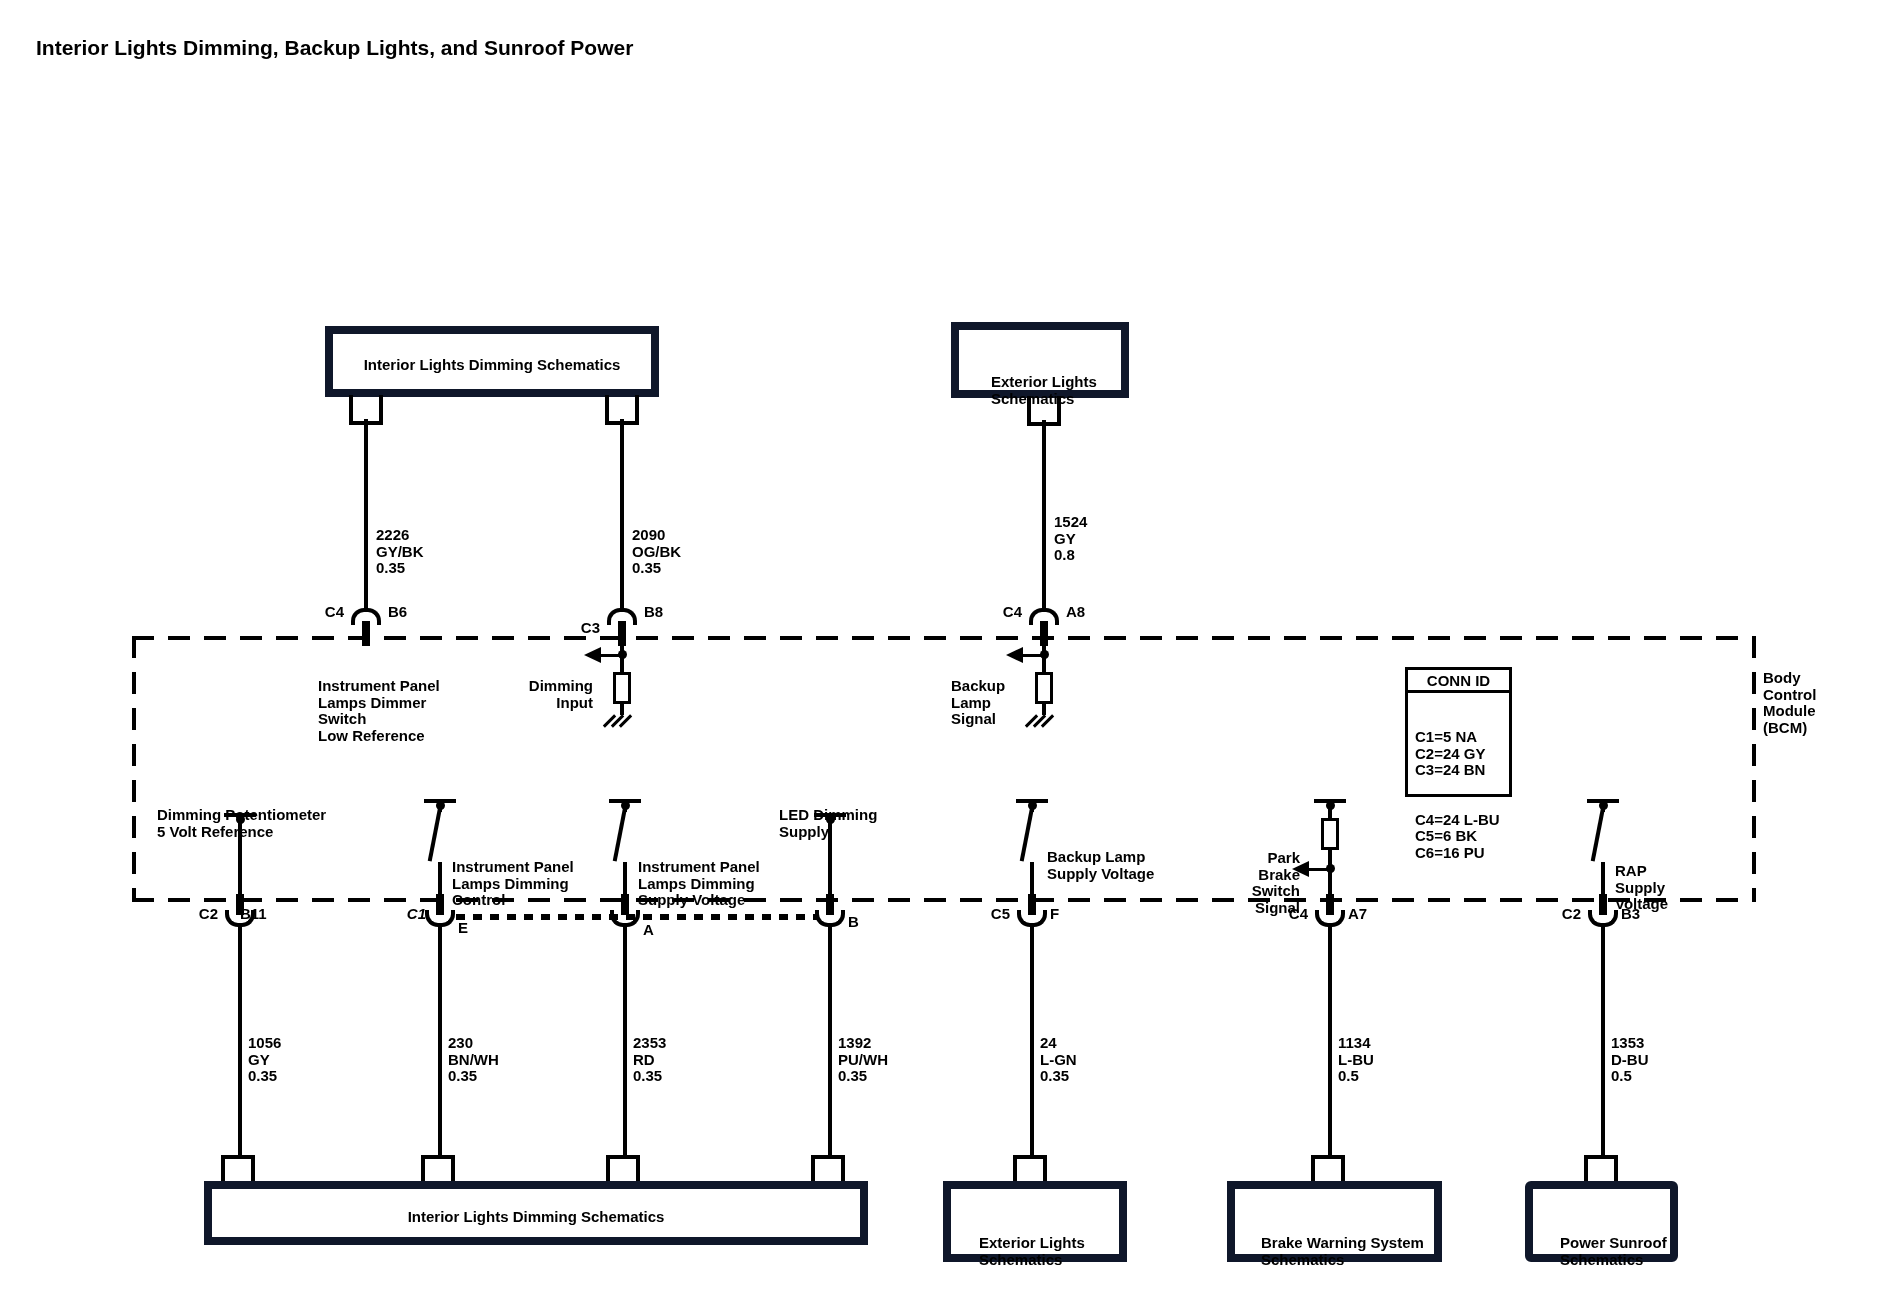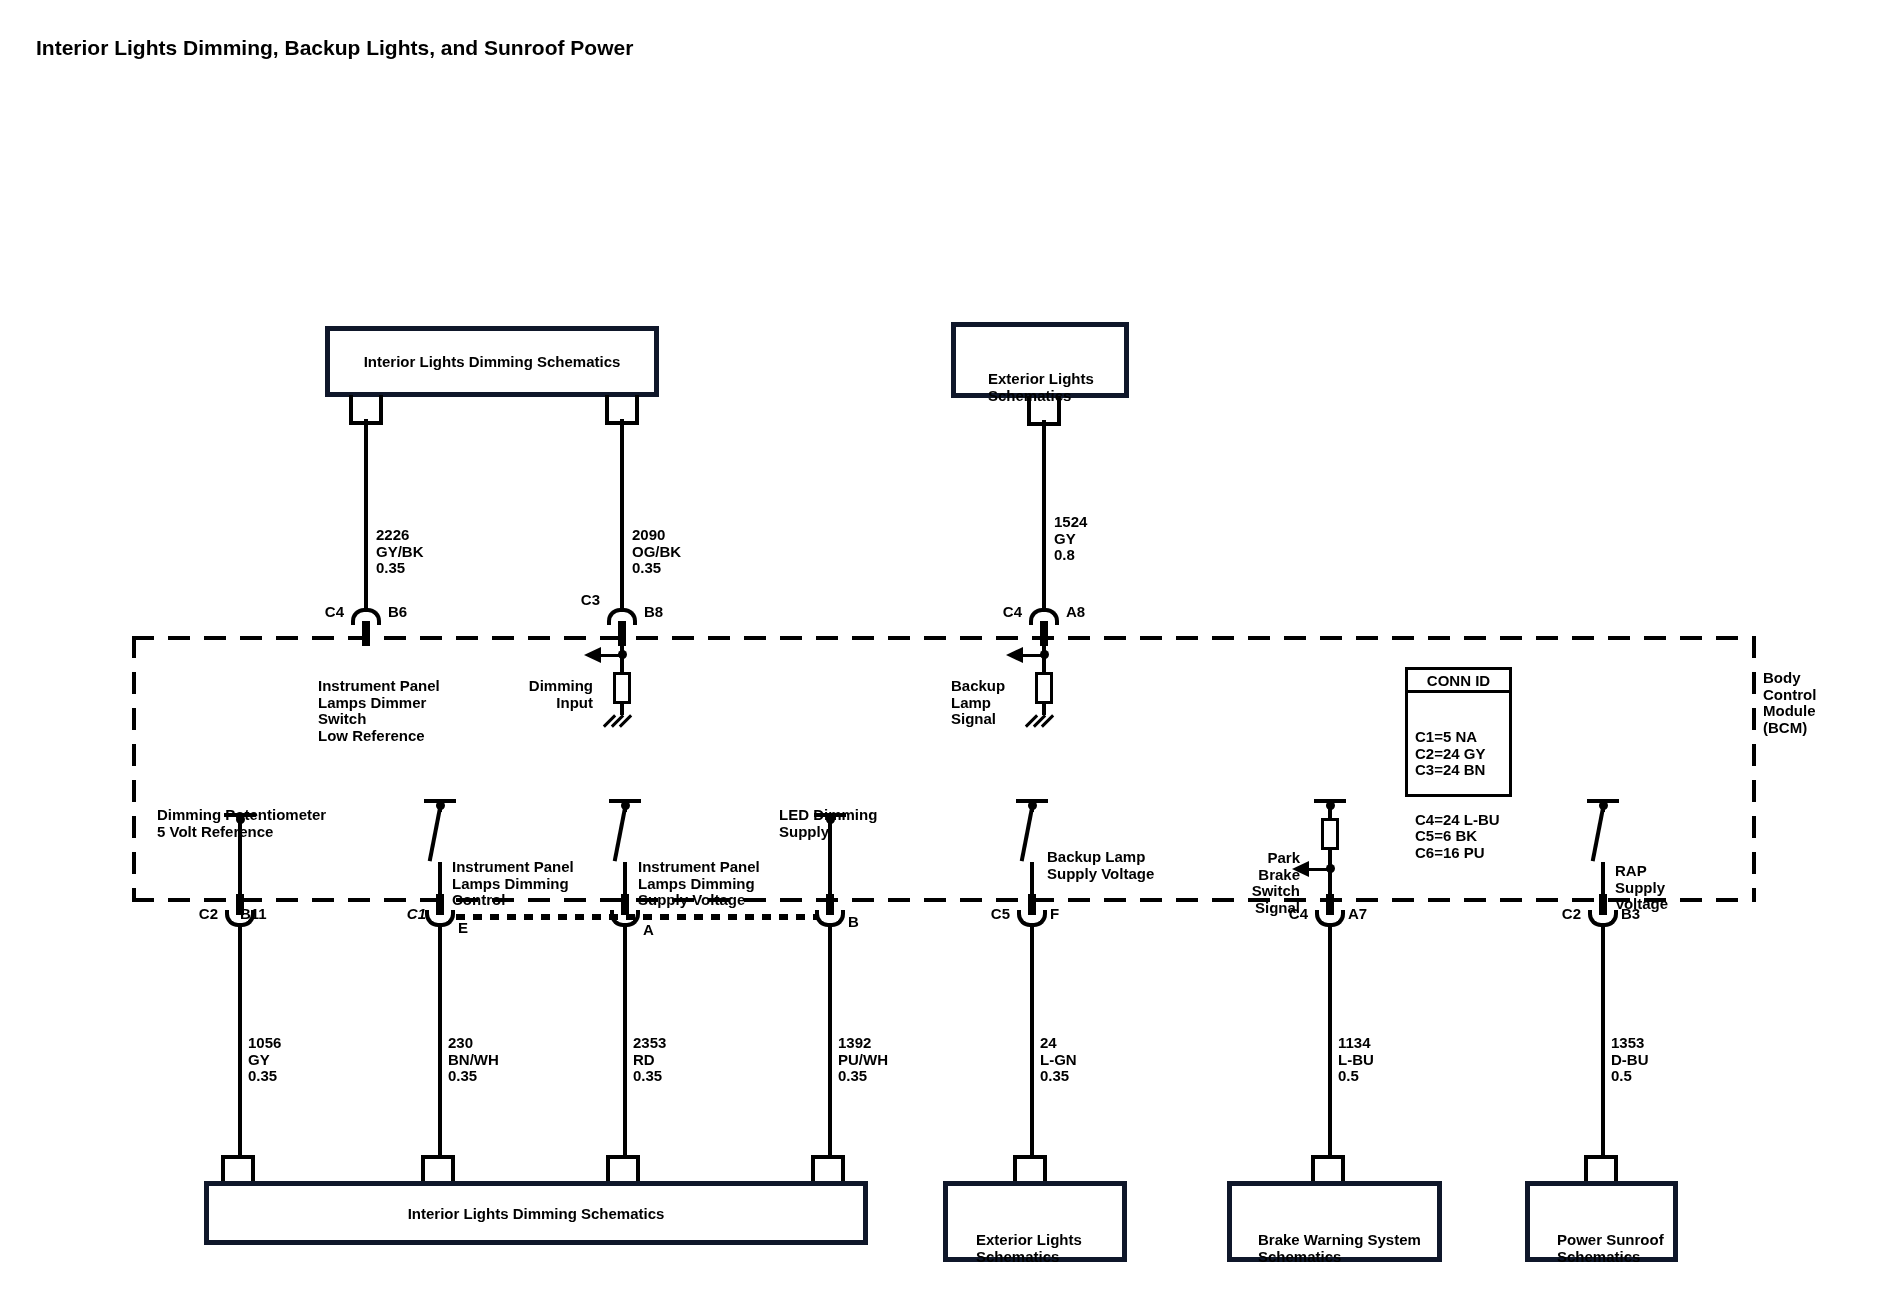--- a/index.html
+++ b/index.html
@@ -1,20 +1,20 @@
 <!DOCTYPE html>
 <html><head>
 <meta charset="utf-8">
 <style>
   html,body{margin:0;padding:0;background:#fff;}
   #page{position:relative;width:1888px;height:1312px;background:#fff;overflow:hidden;
         font-family:"Liberation Sans",sans-serif;color:#000;}
   .t{position:absolute;font-weight:bold;font-size:15px;line-height:16.5px;white-space:pre;}
   .title{position:absolute;font-weight:bold;font-size:21px;}
-  .box{position:absolute;border:5px solid #0f172a;box-sizing:border-box;background:#fff;}
+  .box{position:absolute;border:8px solid #0f172a;box-sizing:border-box;background:#fff;}
   .wv{position:absolute;width:4px;background:#000;}
   .wh{position:absolute;height:3px;background:#000;}
   .stub-u{position:absolute;width:26px;height:26px;border:4px solid #000;border-top:none;box-sizing:content-box;border-bottom-width:4px;}
   .stub-n{position:absolute;width:26px;height:22px;border:4px solid #000;border-bottom:none;box-sizing:content-box;}
   .arc-dn{position:absolute;width:22px;height:13px;border:4px solid #000;border-bottom:none;border-radius:13px 13px 0 0;box-sizing:content-box;}
   .arc-up{position:absolute;width:22px;height:13px;border:4px solid #000;border-top:none;border-radius:0 0 13px 13px;box-sizing:content-box;}
   .tick{position:absolute;width:8px;background:#000;}
   .tbar{position:absolute;width:32px;height:4px;background:#000;}
   .dot{position:absolute;width:9px;height:9px;border-radius:50%;background:#000;}
   .diag{position:absolute;width:4px;height:54px;background:#000;transform:rotate(11deg);transform-origin:50% 0;}
@@ -64,21 +64,21 @@
     <div>1524</div><div>GY</div><div>0.8</div>
   </div>
 
   <div class="arc-dn" style="left:351px;top:608px;"></div>
   <div class="tick" style="left:362px;top:621px;height:25px;"></div>
   <div class="t ralign" style="left:304px;top:604px;width:40px;">C4</div>
   <div class="t" style="left:388px;top:604px;">B6</div>
 
   <div class="arc-dn" style="left:607px;top:608px;"></div>
   <div class="tick" style="left:618px;top:621px;height:25px;"></div>
-  <div class="t ralign" style="left:560px;top:592px;width:40px;">C3</div>
+  <div class="t ralign" style="left:560px;top:620px;width:40px;">C3</div>
   <div class="t" style="left:644px;top:604px;">B8</div>
 
   <div class="arc-dn" style="left:1029px;top:608px;"></div>
   <div class="tick" style="left:1040px;top:621px;height:25px;"></div>
   <div class="t ralign" style="left:982px;top:604px;width:40px;">C4</div>
   <div class="t" style="left:1066px;top:604px;">A8</div>
 
   <div class="dash-h" style="left:132px;top:636px;width:1624px;"></div>
   <div class="dash-h" style="left:132px;top:898px;width:1624px;"></div>
   <div class="dash-v" style="left:132px;top:636px;height:266px;"></div>
@@ -271,19 +271,19 @@
   <div class="box" style="left:943px;top:1181px;width:184px;height:81px;">
     <div class="t" style="left:28px;top:13px;">
       <div>Exterior Lights</div><div>Schematics</div>
     </div>
   </div>
   <div class="box" style="left:1227px;top:1181px;width:215px;height:81px;">
     <div class="t" style="left:26px;top:13px;">
       <div>Brake Warning System</div><div>Schematics</div>
     </div>
   </div>
-  <div class="box" style="left:1525px;top:1181px;width:153px;height:81px;">
+  <div class="box" style="left:1525px;top:1181px;width:153px;height:81px;border-radius:6px;">
     <div class="t" style="left:27px;top:13px;">
       <div>Power Sunroof</div><div>Schematics</div>
     </div>
   </div>
 
 </div>
 
 </body></html>

